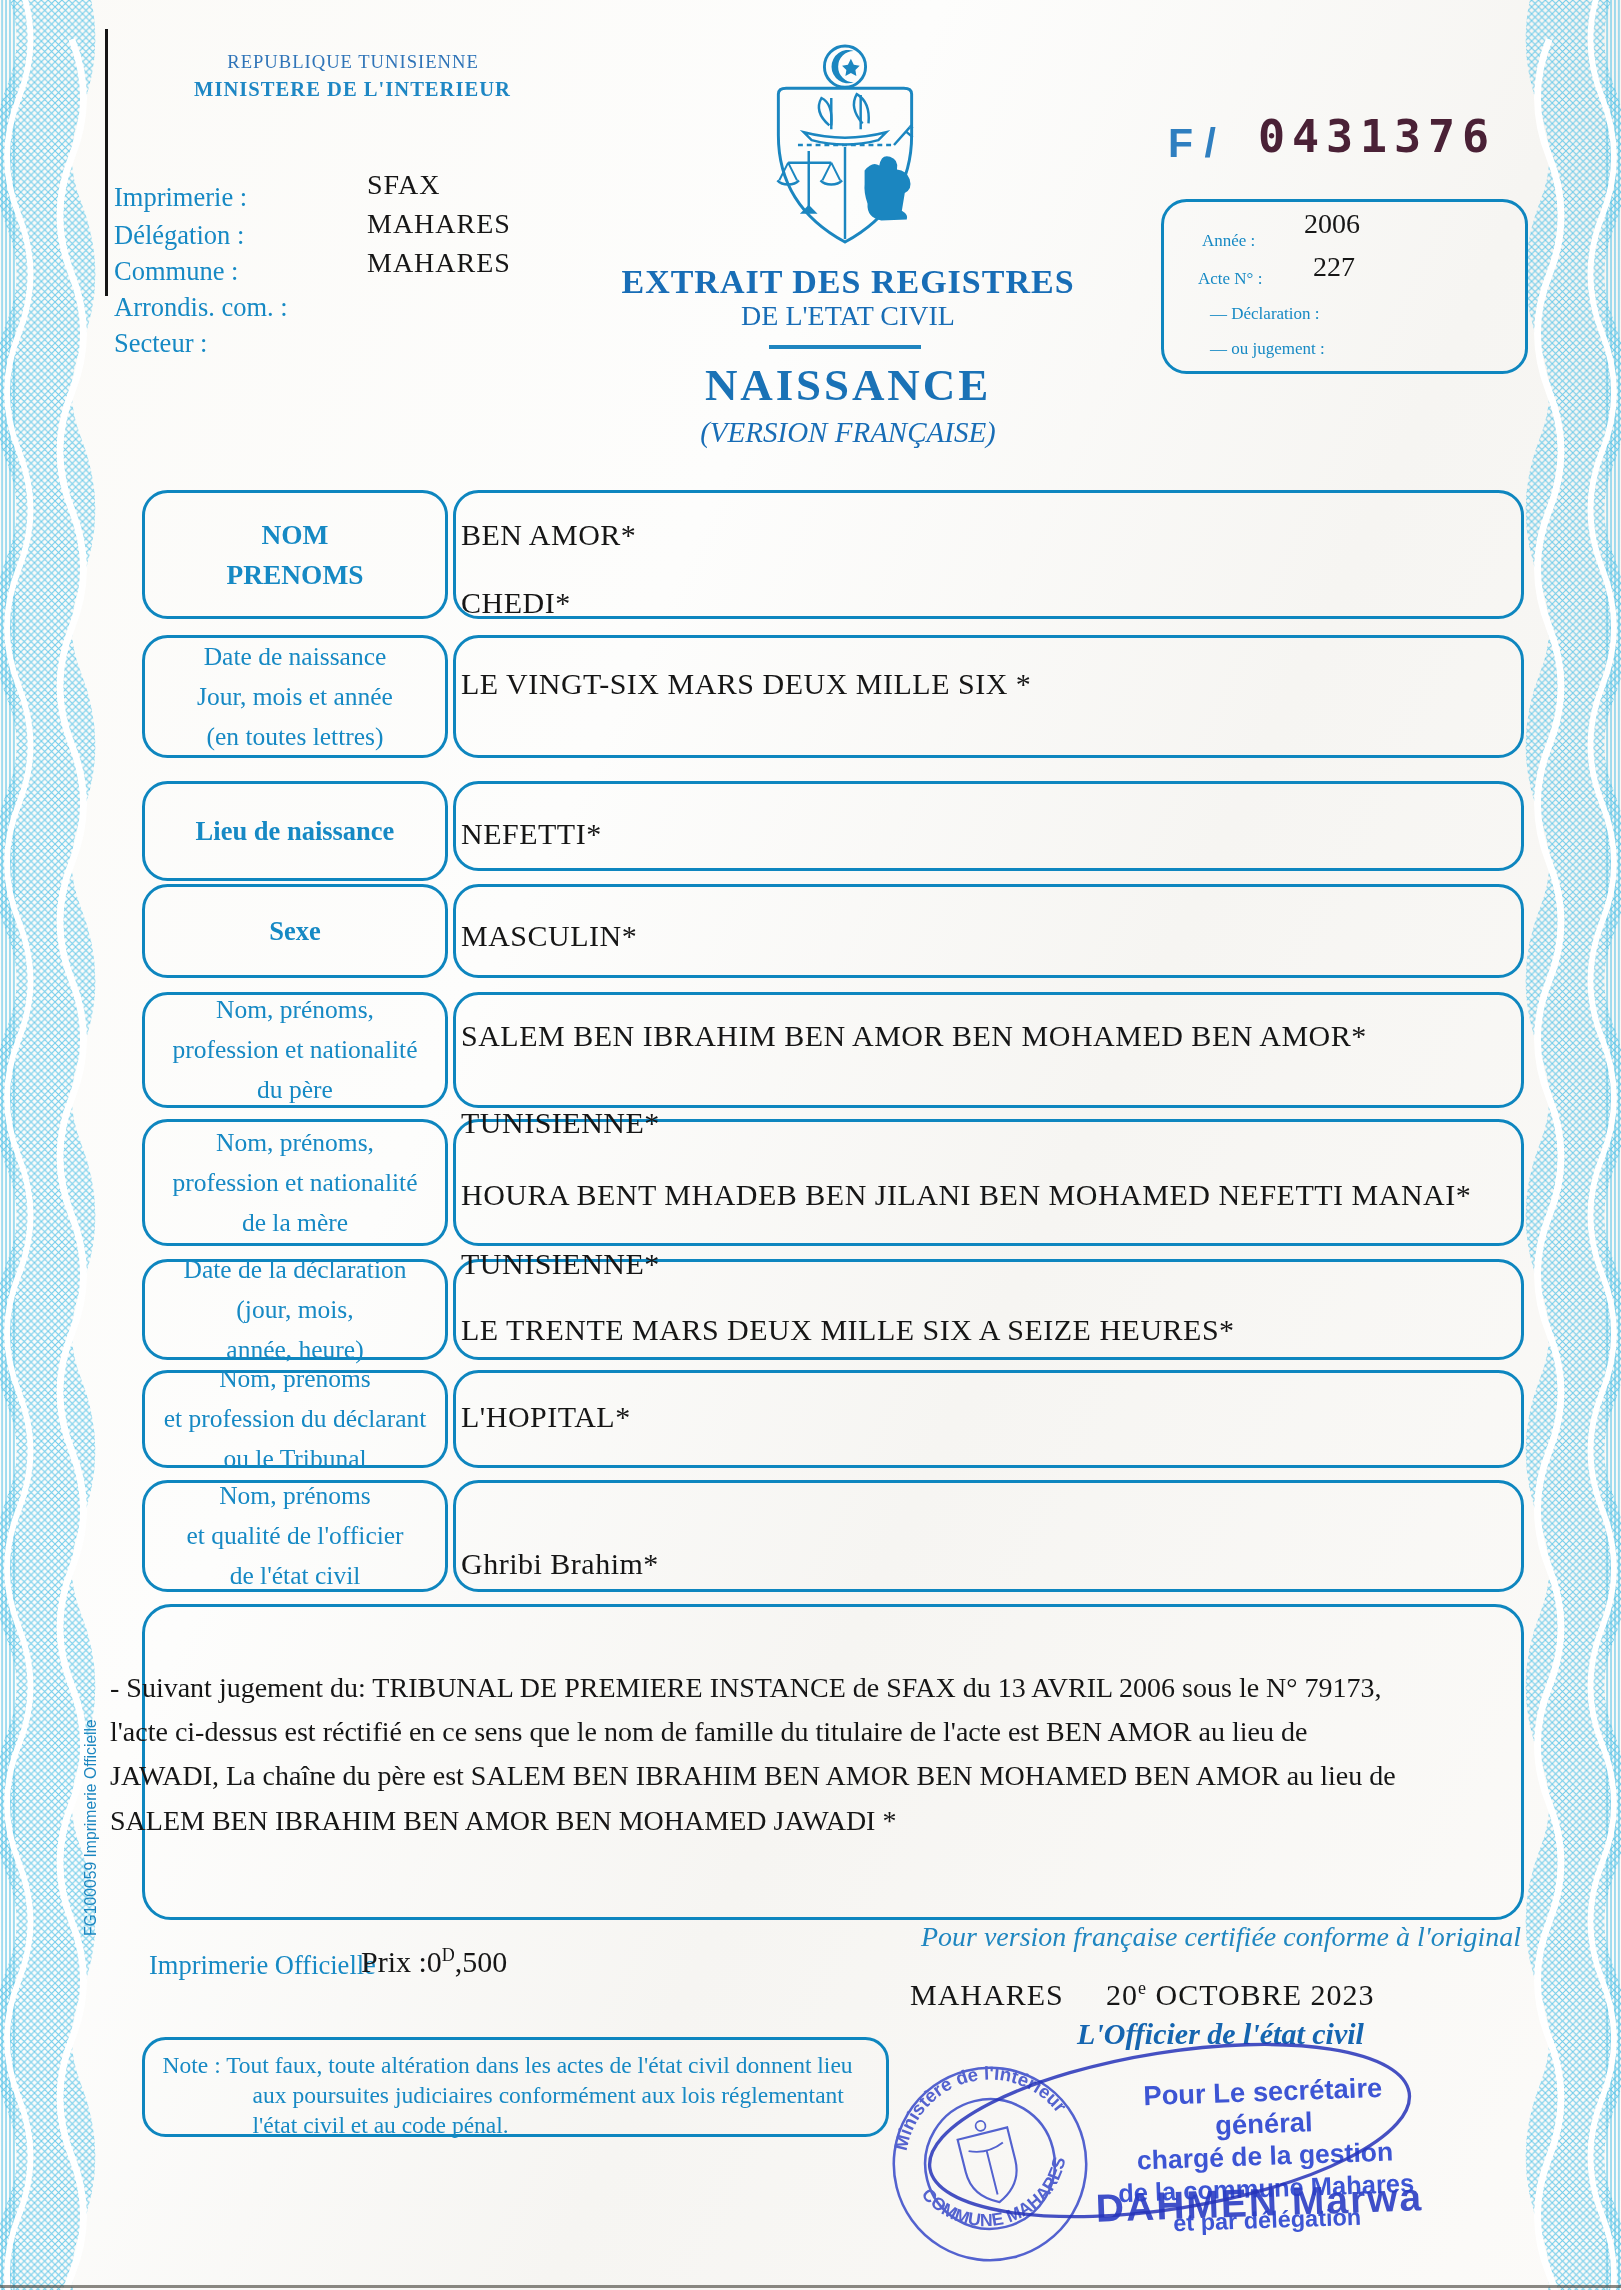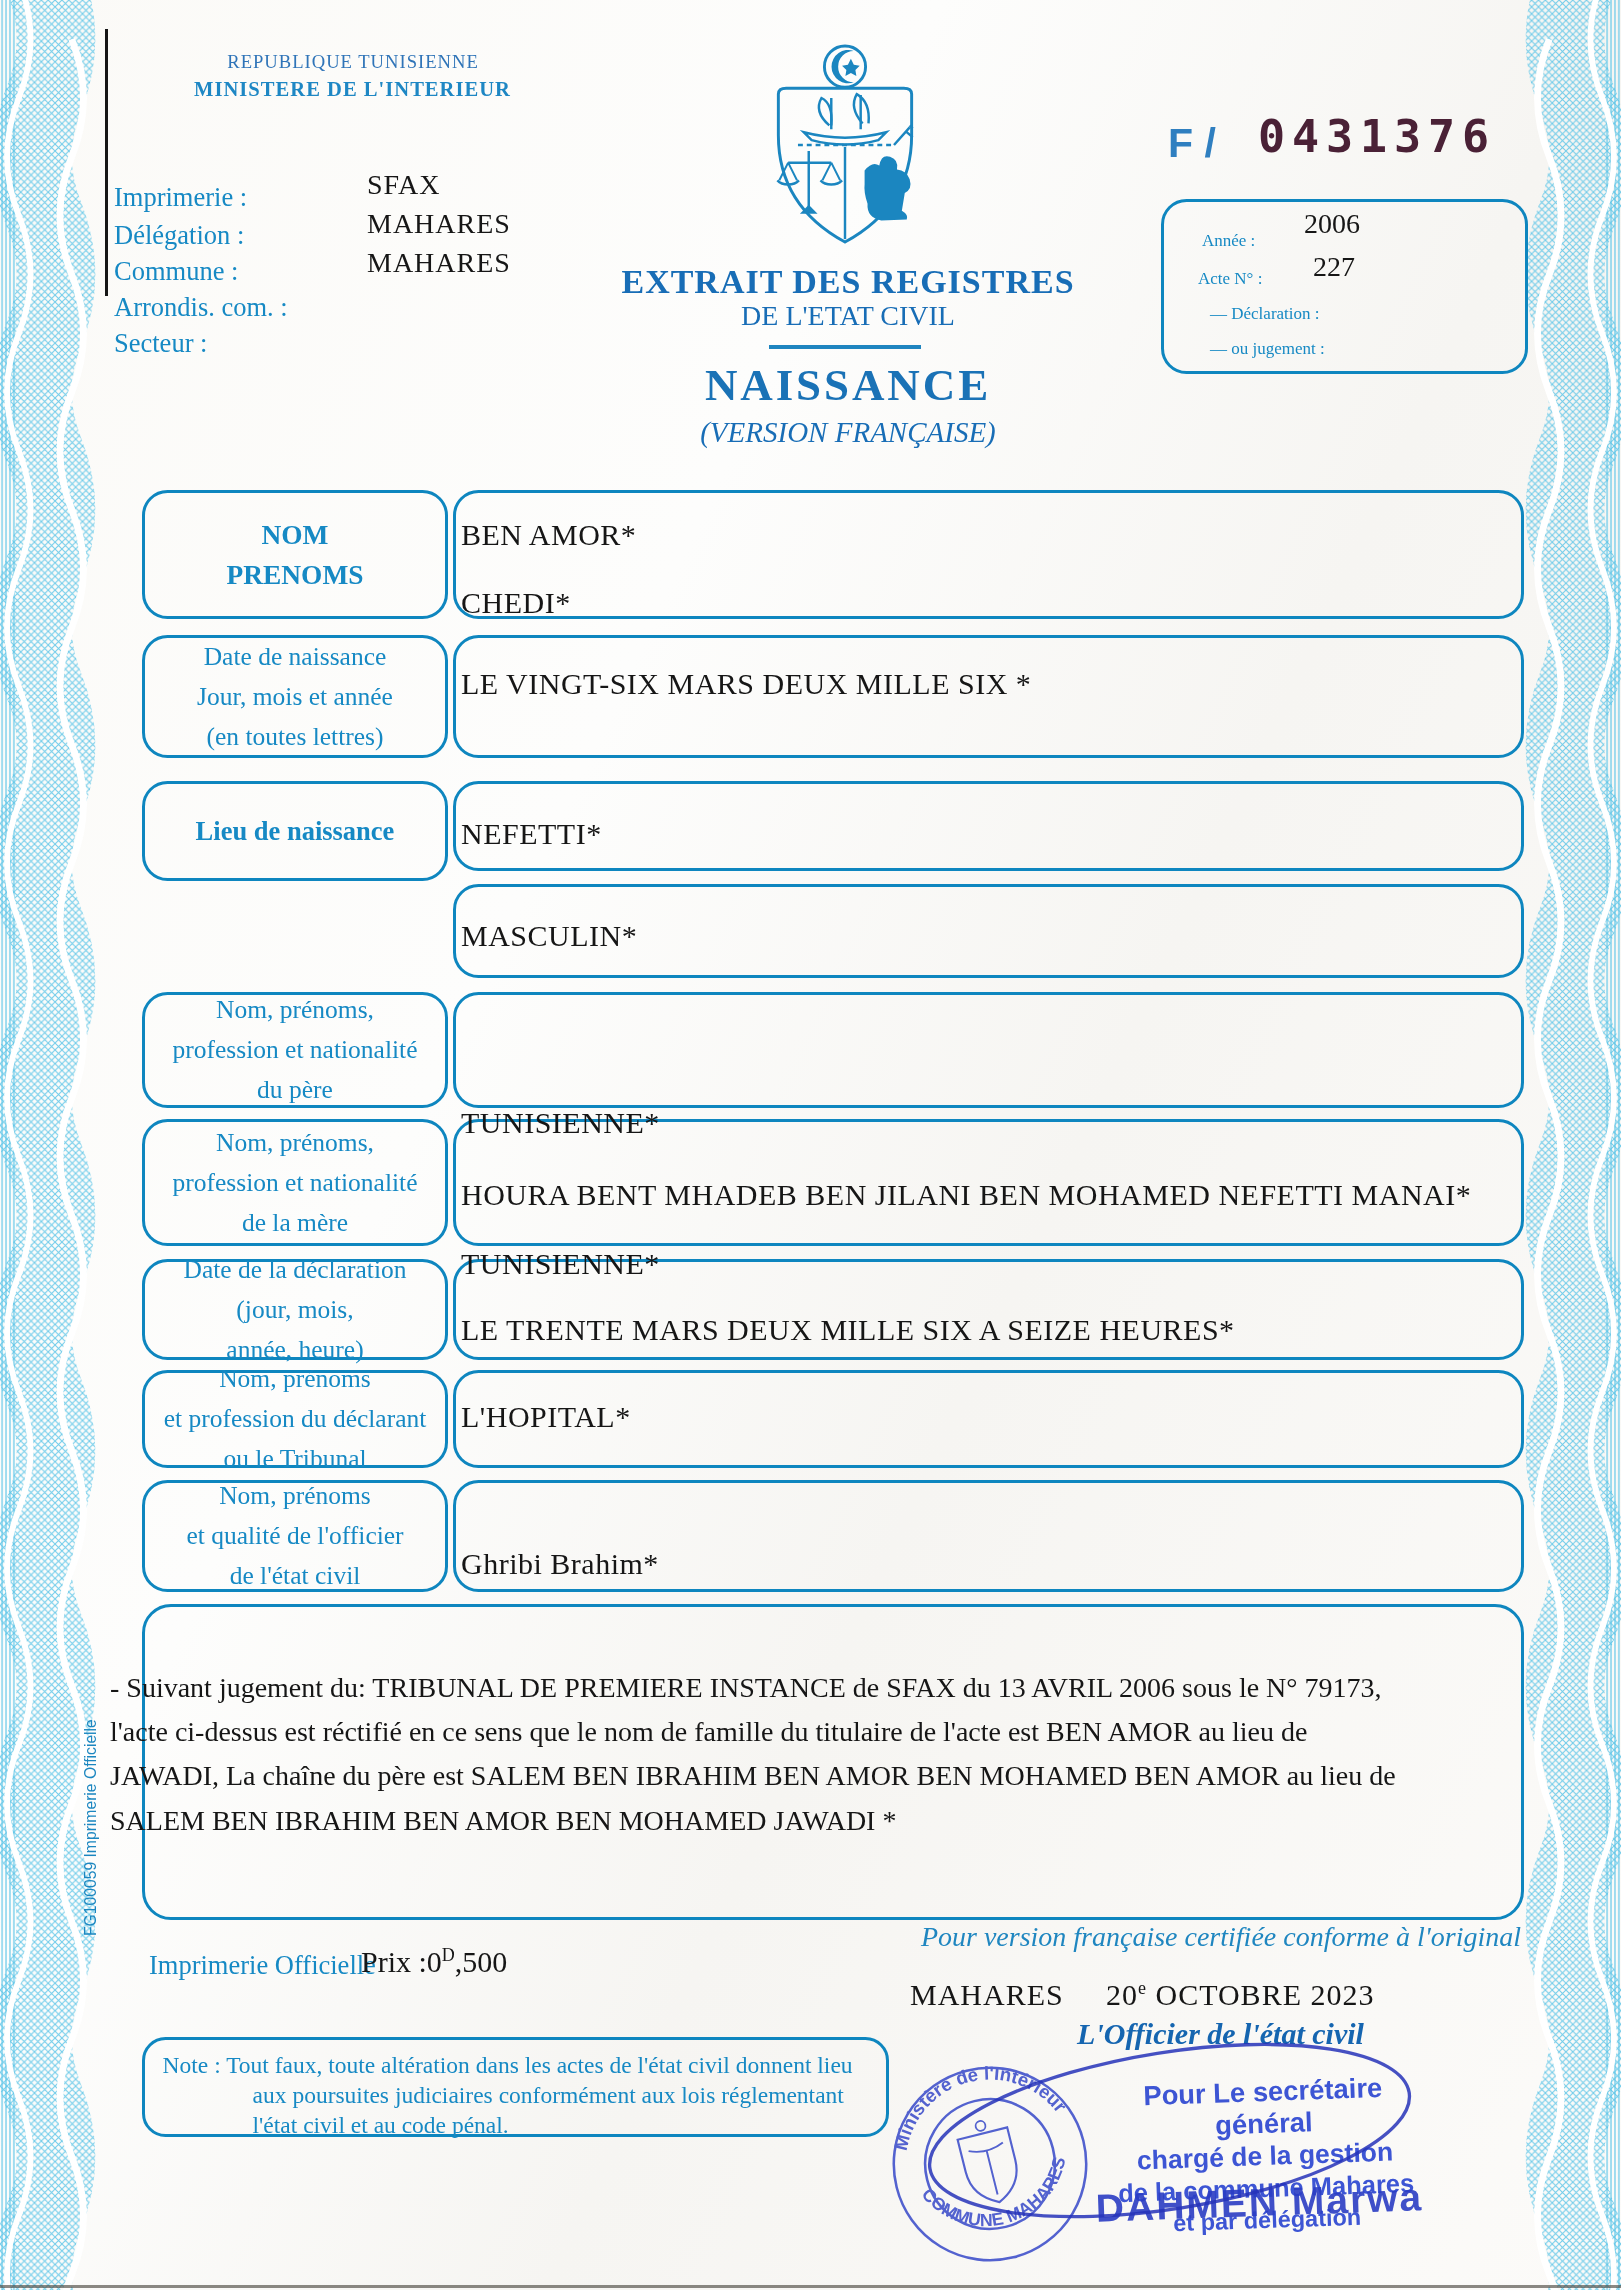--- a/index.html
+++ b/index.html
@@ -159,20 +159,21 @@
   <div class="abs t-rule"></div>
   <div class="abs t3">NAISSANCE</div>
   <div class="abs t4">(VERSION FRANÇAISE)</div>
 
   <div class="abs flabel bold" style="top:490px;height:129px;font-size:27.4px">NOM
 PRENOMS</div>
   <div class="abs flabel" style="top:635px;height:123px">Date de naissance
 Jour, mois et année
 (en toutes lettres)</div>
   <div class="abs flabel bold" style="top:781px;height:100px;font-size:26.5px">Lieu de naissance</div>
+  <div class="abs flabel bold" style="top:884px;height:94px;font-size:26.5px">Sexe</div>
   <div class="abs flabel" style="top:992px;height:116px">Nom, prénoms,
 profession et nationalité
 du père</div>
   <div class="abs flabel" style="top:1119px;height:127px">Nom, prénoms,
 profession et nationalité
 de la mère</div>
   <div class="abs flabel" style="top:1259px;height:101px">Date de la déclaration
 (jour, mois,
 année, heure)</div>
   <div class="abs flabel" style="top:1370px;height:98px">Nom, prénoms
@@ -190,20 +191,21 @@
   <div class="abs fbox" style="top:1119px;height:127px"></div>
   <div class="abs fbox" style="top:1259px;height:101px"></div>
   <div class="abs fbox" style="top:1370px;height:98px"></div>
   <div class="abs fbox" style="top:1480px;height:112px"></div>
 
   <div class="abs val" style="top:518px">BEN AMOR*</div>
   <div class="abs val" style="top:586px">CHEDI*</div>
   <div class="abs val" style="top:667px">LE VINGT-SIX MARS  DEUX MILLE SIX *</div>
   <div class="abs val" style="top:817px">NEFETTI*</div>
   <div class="abs val" style="top:919px">MASCULIN*</div>
+  <div class="abs val" style="top:1019px">SALEM BEN IBRAHIM BEN AMOR BEN MOHAMED BEN AMOR*</div>
   <div class="abs val" style="top:1106px">TUNISIENNE*</div>
   <div class="abs val" style="top:1178px">HOURA BENT MHADEB BEN JILANI BEN MOHAMED NEFETTI MANAI*</div>
   <div class="abs val" style="top:1247px">TUNISIENNE*</div>
   <div class="abs val" style="top:1313px">LE TRENTE MARS  DEUX MILLE SIX  A SEIZE HEURES*</div>
   <div class="abs val" style="top:1400px">L'HOPITAL*</div>
   <div class="abs val" style="top:1547px">Ghribi Brahim*</div>
 
   <div class="abs obs-box"></div>
   <div class="abs obs-line" style="top:1666px">- Suivant jugement du: TRIBUNAL DE PREMIERE INSTANCE de SFAX du 13 AVRIL 2006 sous le N° 79173,</div>
   <div class="abs obs-line" style="top:1710px">l'acte ci-dessus est réctifié en ce sens que  le nom de famille du titulaire de l'acte est BEN AMOR au lieu de</div>

